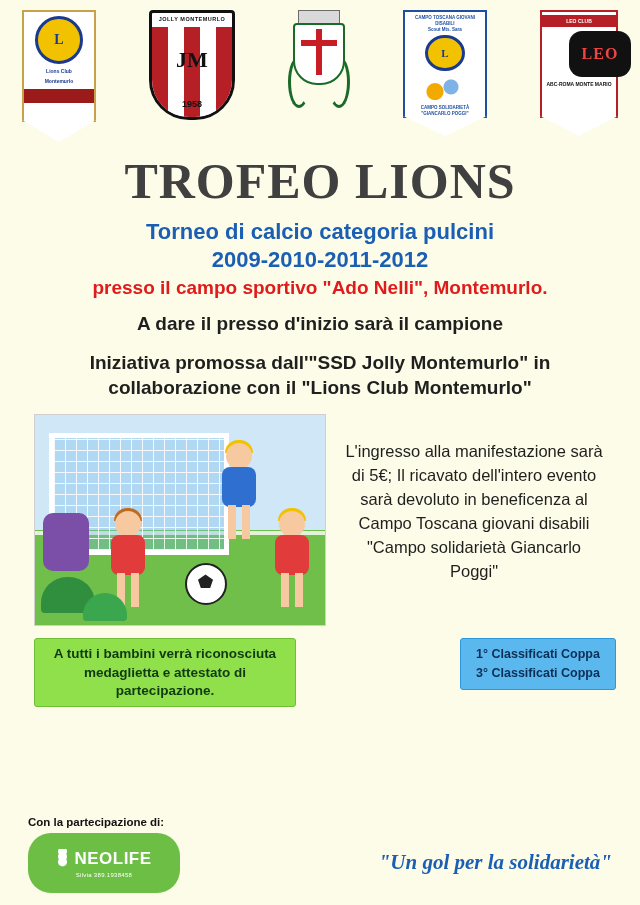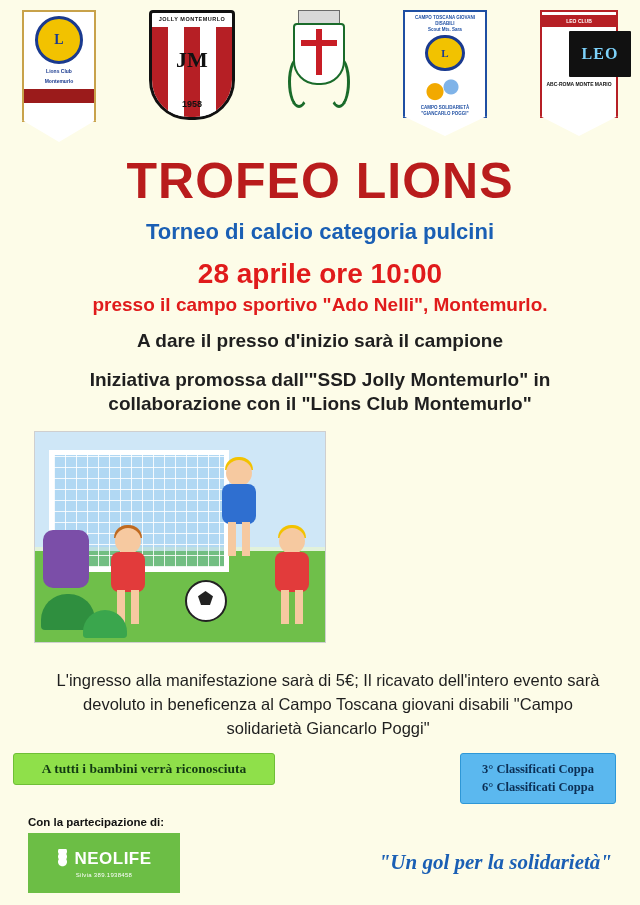--- a/index.html
+++ b/index.html
@@ -252,38 +252,38 @@
     clip-path: polygon(0 0, 100% 0, 50% 100%);
   }
   .leo-bar {
     width: 100%; height: 12px; background: #b61f25;
     color: #fff; font-size: 5px; font-weight: bold; line-height: 12px;
   }
   .leo-black {
     width: 62px; height: 46px;
     background: #111;
     margin-top: 4px;
-    border-radius: 1px;
+    border-radius: 13px;
     display: flex; align-items: center; justify-content: center;
-    color: #7dd3fc; font-size: 16px; font-weight: bold;
+    color: #ef4444; font-size: 16px; font-weight: bold;
     font-family: "Liberation Serif", serif;
     letter-spacing: 1px;
     margin-left: 42px;
   }
   .leo-foot { font-size: 5px; color: #111; font-weight: bold; margin-top: 4px; }
 
   
   .title {
     text-align: center;
     font-size: 50px;
     font-weight: bold;
-    color: #b91c1c;
+    color: #404040;
     letter-spacing: 1px;
     margin-top: 22px;
-    font-family: Liberation Sans, sans-serif;
+    font-family: Liberation Serif, serif;
   }
   .subtitle {
     text-align: center;
     font-size: 22px;
     font-weight: bold;
     color: #1a5fb4;
     margin-top: 8px;
     line-height: 1.25;
   }
   .date-line {
@@ -317,21 +317,20 @@
     line-height: 1.3;
     padding: 0 28px;
   }
 
   
   .mid {
     display: flex;
     margin-top: 14px;
     padding: 0 34px;
     box-sizing: border-box;
-    flex-direction: column;
   }
   .illustration {
     width: 290px;
     height: 210px;
     border: 1px solid #cfcfcf;
     position: relative;
     overflow: hidden;
     background: linear-gradient(#cfe7f7 0 55%, #6fbf4a 55% 100%);
     flex: none;
   }
@@ -413,23 +412,22 @@
     line-height: 1.45;
     text-align: center;
     padding-top: 26px;
   }
 
   
   .callouts {
     display: flex;
     justify-content: space-between;
     align-items: flex-start;
-    padding: 12px 24px 0 13px;
-    box-sizing: border-box;
-    font-family: Liberation Serif, serif;
+    padding: 12px 24px 0 34px;
+    box-sizing: border-box;
   }
   .medal-box {
     background: #8fe04a;
     border: 1px solid #6fbf36;
     border-radius: 3px;
     padding: 6px 10px;
     font-size: 13.5px;
     font-weight: bold;
     color: #123a12;
     line-height: 1.35;
@@ -470,20 +468,21 @@
     margin-bottom: 5px;
   }
   .sponsor-logo {
     width: 152px; height: 60px;
     background: #6cbe45;
     display: flex;
     flex-direction: column;
     align-items: center;
     justify-content: center;
     color: #ffffff;
+    border-radius: 23px;
   }
   .sponsor-logo .nl-main {
     font-size: 17px;
     font-weight: bold;
     letter-spacing: .5px;
     display: flex;
     align-items: center;
     gap: 5px;
   }
   .wheat {
@@ -567,22 +566,22 @@
         <div class="leo-bar">LEO CLUB</div>
         <div class="leo-black">LEO</div>
         <div class="leo-foot">ABC-ROMA MONTE MARIO</div>
       </div>
     </div>
 
   </div>
 
   <div class="title">TROFEO LIONS</div>
   <div class="subtitle">Torneo di calcio categoria pulcini</div>
-
-  <div class="date-line">28 aprile ore 10:00</div>
+  <div class="subtitle" style="margin-top:0">2009-2010-2011-2012</div>
+
   <div class="venue-line">presso il campo sportivo "Ado Nelli", Montemurlo.</div>
 
   <div class="guest-line">
     <div>A dare il presso d'inizio sarà il campione</div>
   </div>
 
   <div class="promo">
     <div>Iniziativa promossa dall'"SSD Jolly Montemurlo" in</div>
     <div>collaborazione con il "Lions Club Montemurlo"</div>
   </div>
@@ -613,24 +612,25 @@
       <div class="ball"></div>
       <div class="bush"></div>
       <div class="bush bush2"></div>
     </div>
     <div class="info-right">L'ingresso alla manifestazione sarà di 5€; Il ricavato dell'intero evento sarà devoluto in beneficenza al Campo Toscana giovani disabili "Campo solidarietà Giancarlo Poggi"</div>
   </div>
 
   <div class="callouts">
     <div class="medal-box">
       <div>A tutti i bambini verrà riconosciuta</div>
+      <div>medaglietta e attestato di partecipazione.</div>
     </div>
     <div class="prize-box">
+      <div>1° Classificati Coppa</div>
       <div>3° Classificati Coppa</div>
-      <div>6° Classificati Coppa</div>
     </div>
   </div>
 
   <div class="footer">
     <div class="sponsor-block">
       <div class="sponsor-label">Con la partecipazione di:</div>
       <div class="sponsor-logo">
         <div class="nl-main">
           <span class="wheat"></span>
           <span>NEOLIFE</span>

